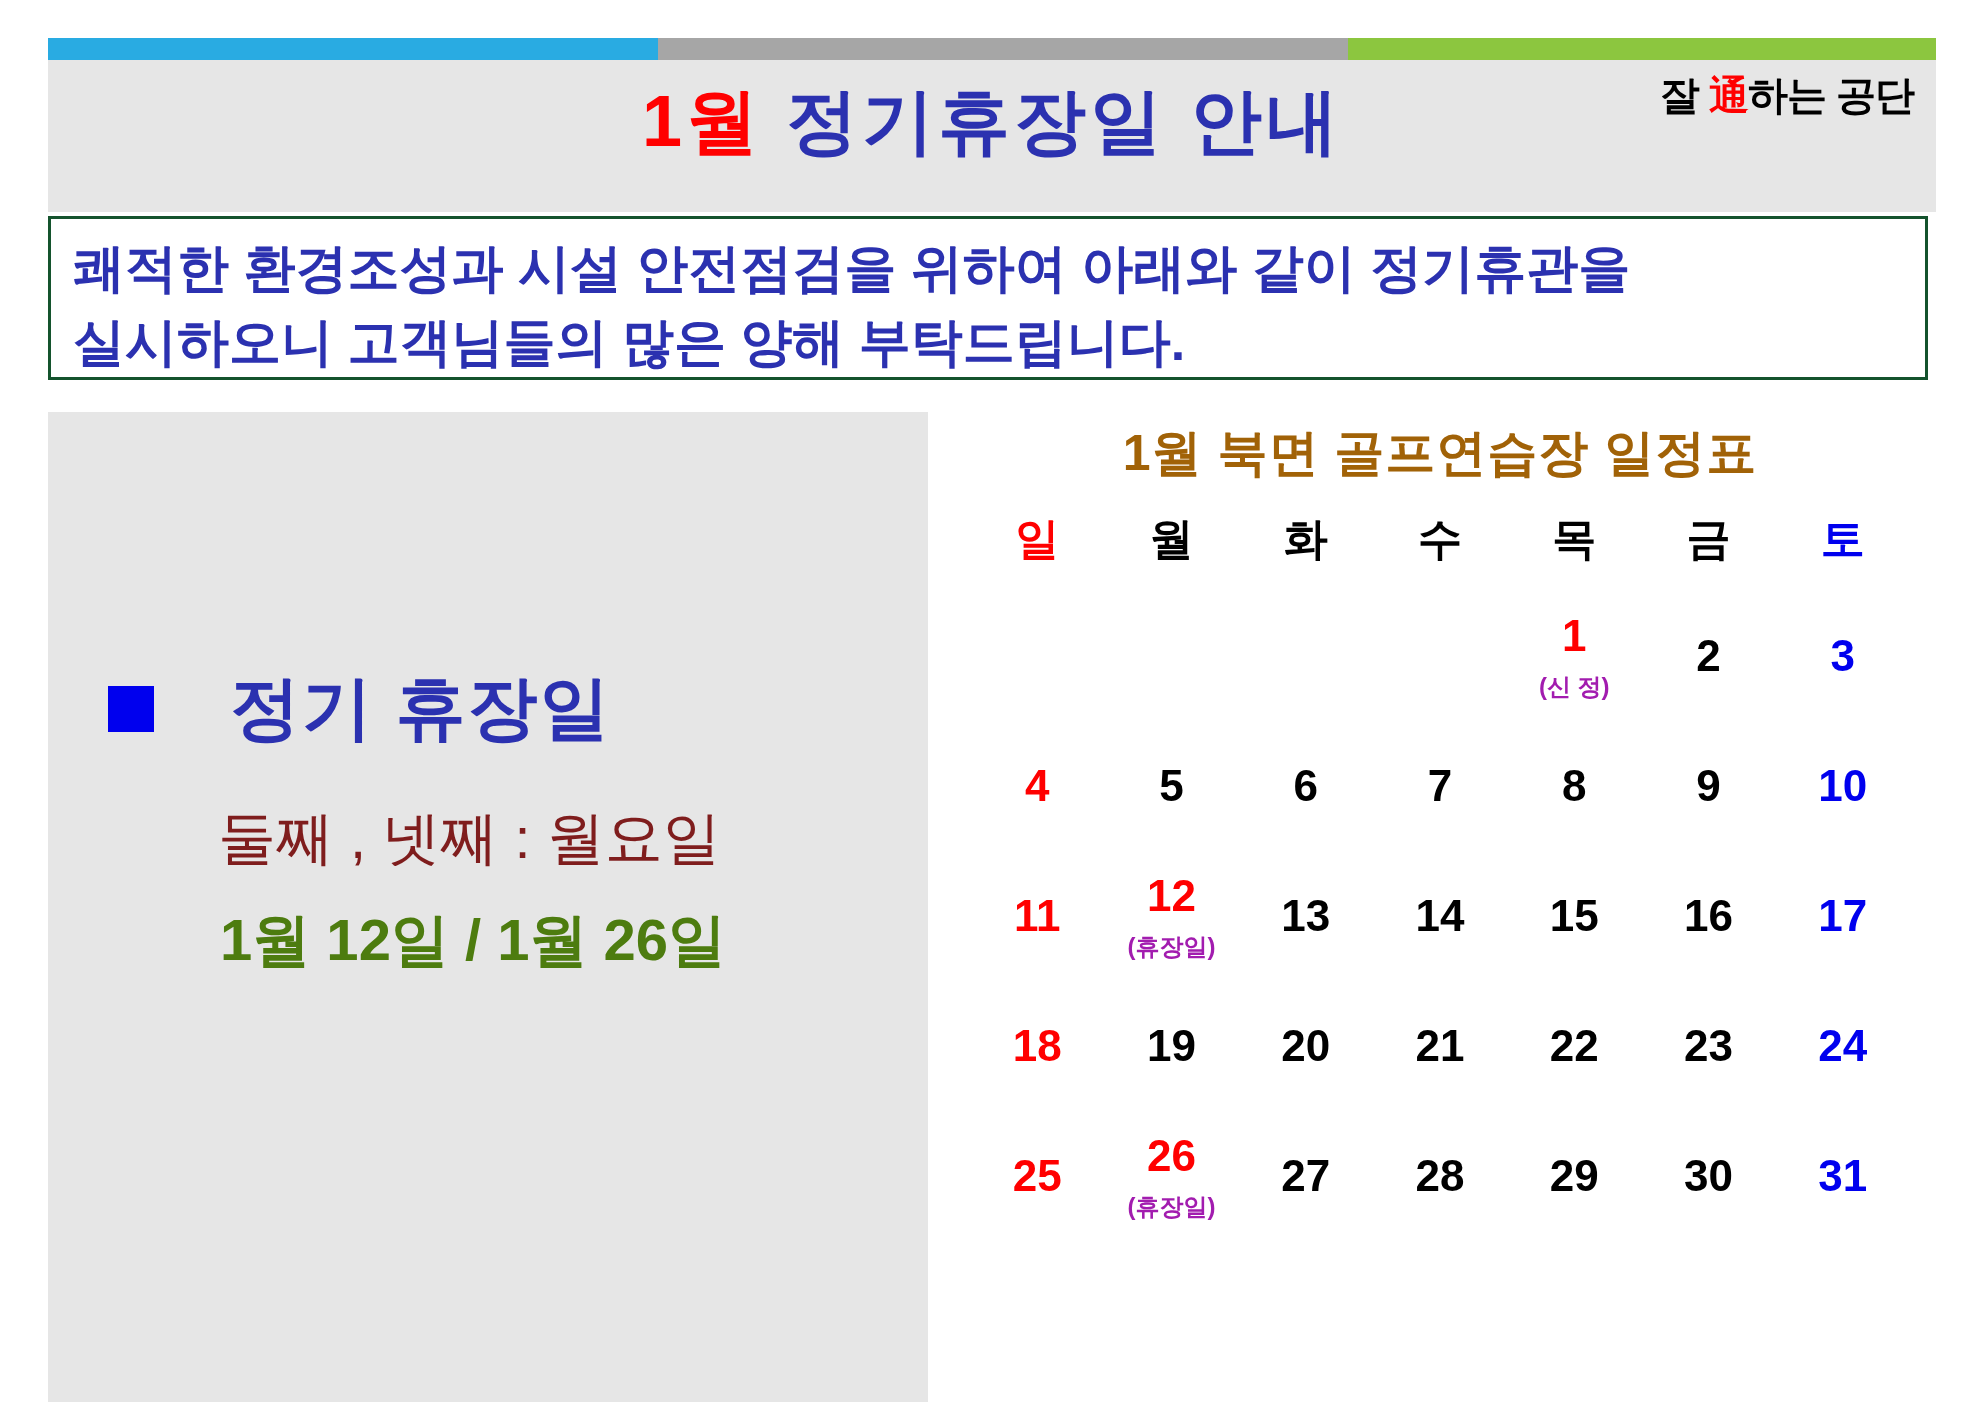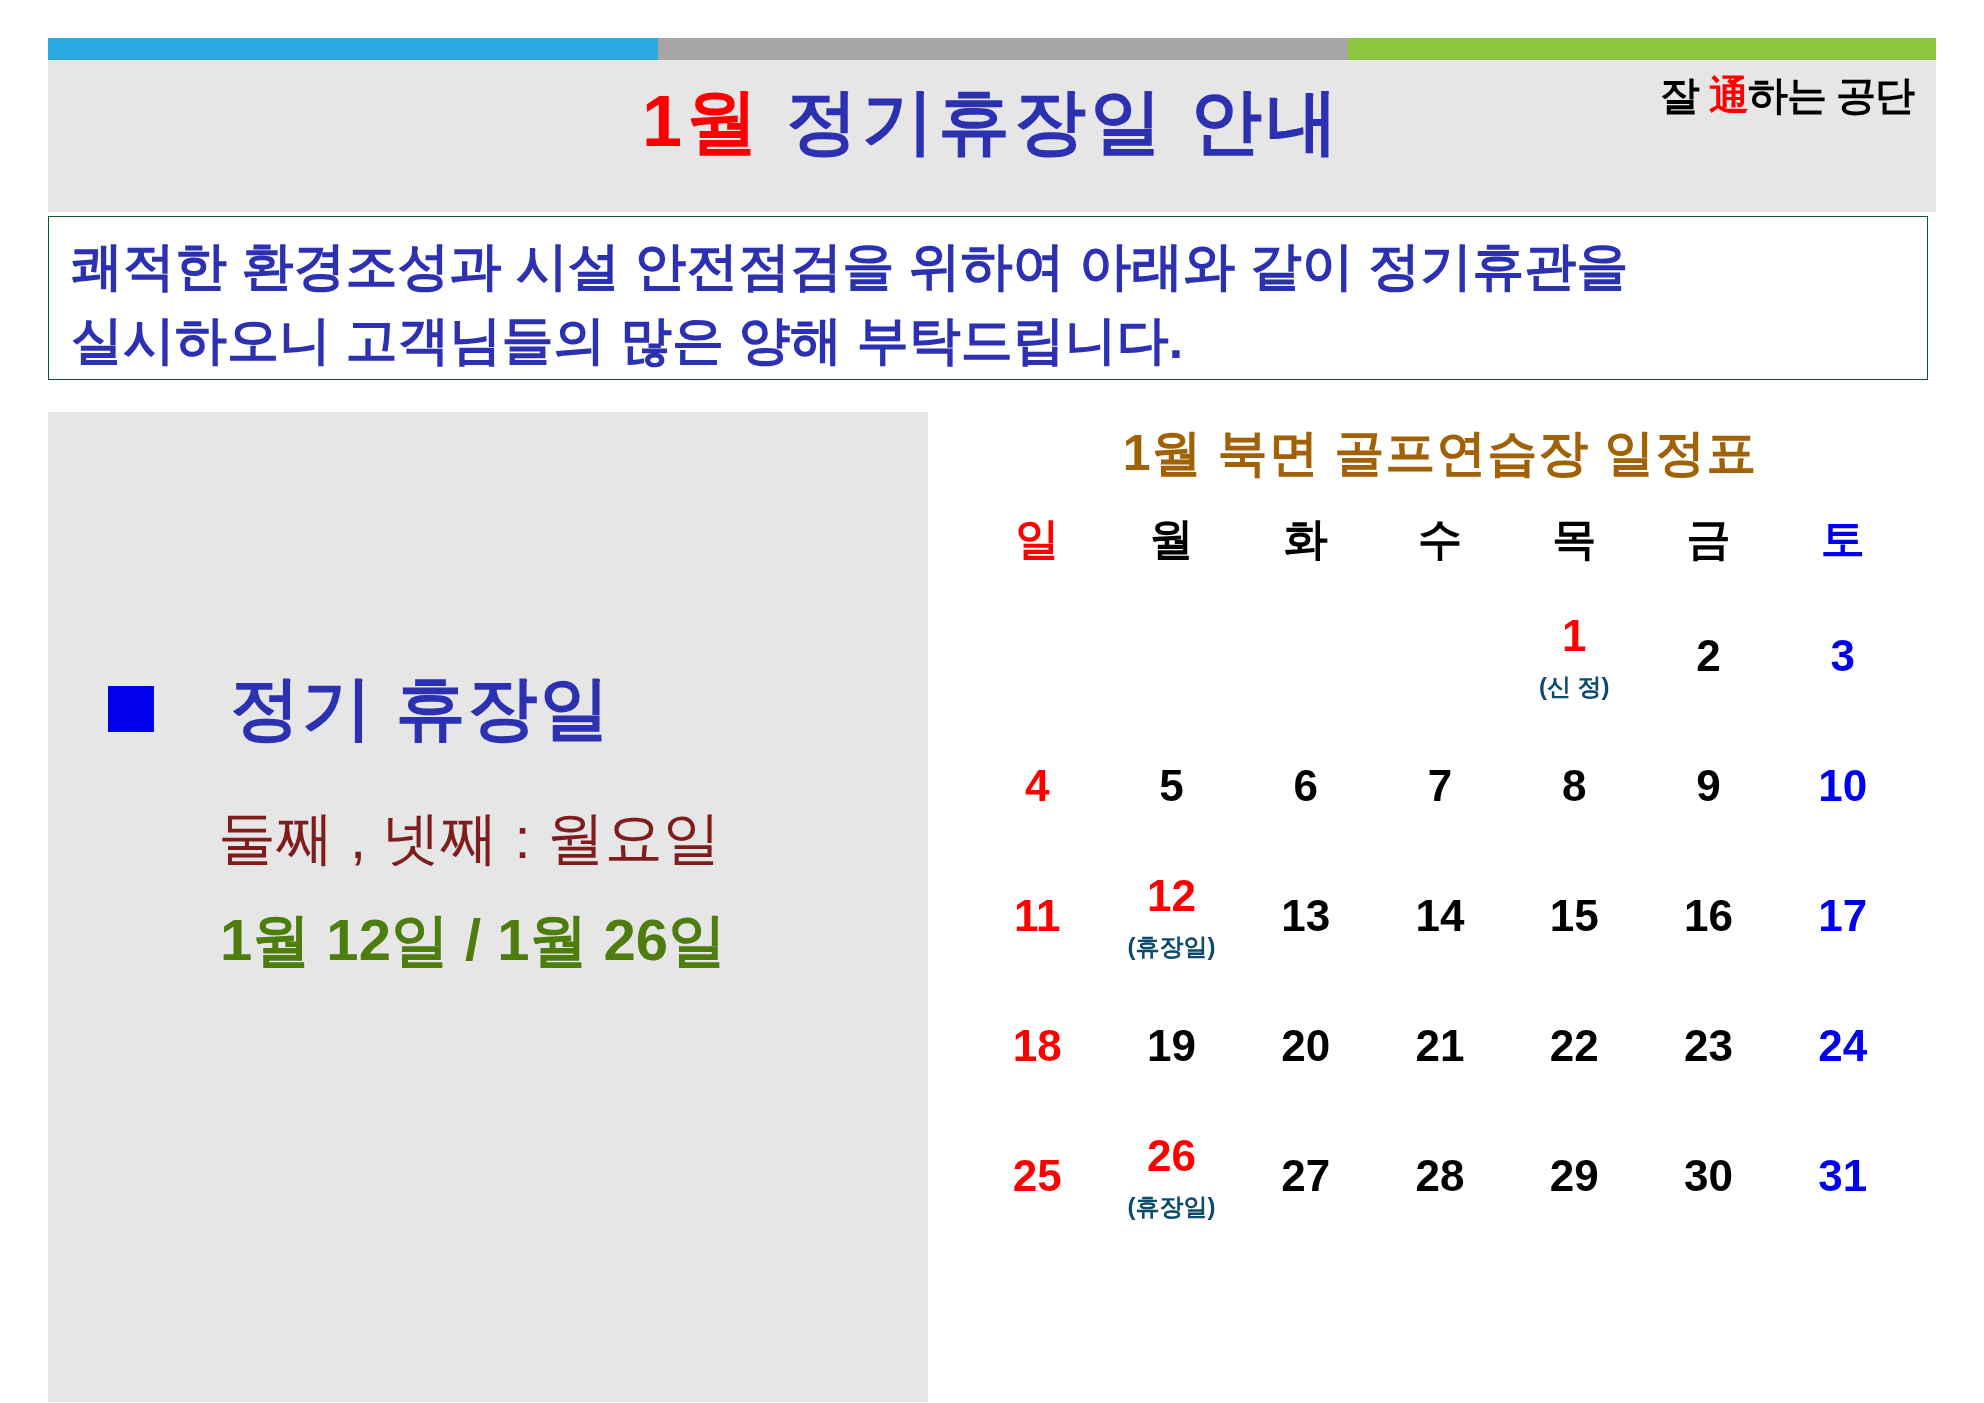--- a/index.html
+++ b/index.html
@@ -62,21 +62,21 @@
   }
   .main-title .month { color: #FF0000; }
 
   
   .notice-box {
     position: absolute;
     left: 48px;
     top: 216px;
     width: 1880px;
     height: 164px;
-    border: 1px solid #14532d;
+    border: 3px solid #14532d;
     box-sizing: border-box;
     background: #ffffff;
     padding: 12px 20px 0 22px;
   }
   .notice-line {
     font-size: 52px;
     font-weight: bold;
     color: #2B31B0;
     letter-spacing: 0px;
     line-height: 74px;
@@ -176,21 +176,21 @@
   .cell-inner {
     display: flex;
     flex-direction: column;
     align-items: center;
     justify-content: center;
     line-height: 1.05;
   }
   .cell-note {
     font-size: 24px;
     font-weight: bold;
-    color: #0c4a6e;
+    color: #a21caf;
     margin-top: 15px;
     white-space: nowrap;
   }
   .holiday-num { color: #FF0000; }
 </style>
 </head>
 <body>
 
 <div class="topbar">
   <div class="seg-blue"></div>

